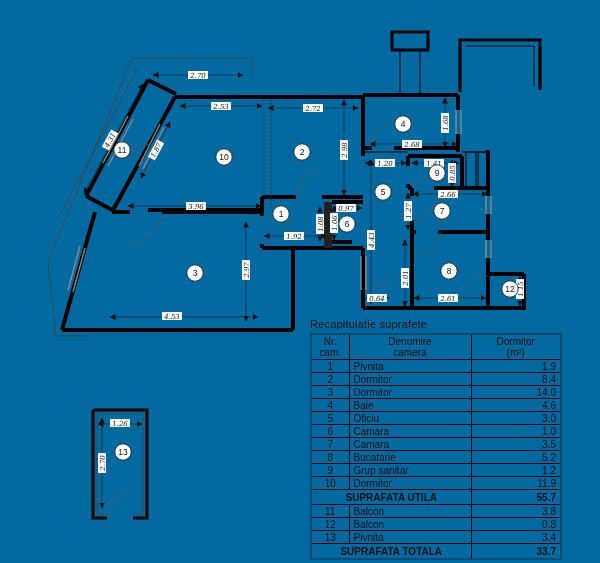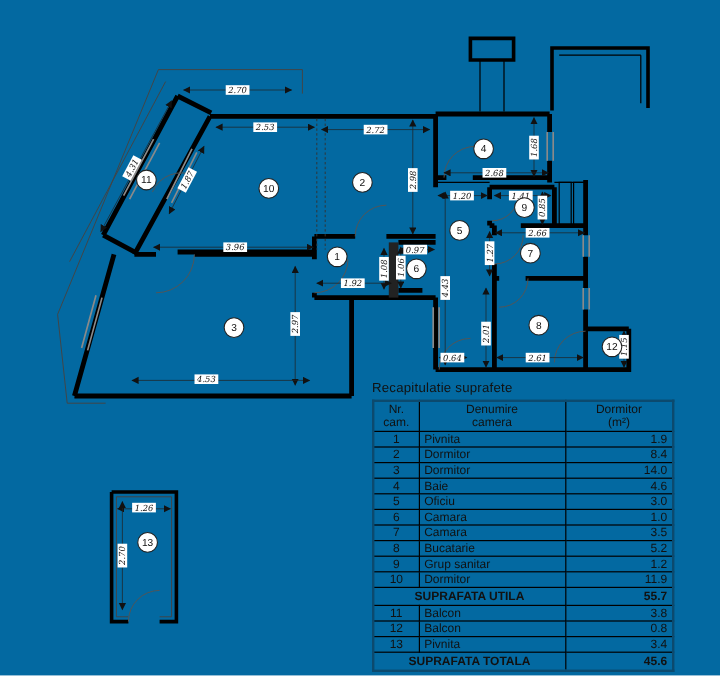--- a/index.html
+++ b/index.html
@@ -361,18 +361,18 @@
             <td class="nm">Balcon</td>
             <td class="ar">0.8</td>
           </tr>
         <tr>
             <td class="c">13</td>
             <td class="nm">Pivnita</td>
             <td class="ar">3.4</td>
           </tr>
         <tr class="tot">
           <td class="lbl" colspan="2">SUPRAFATA TOTALA</td>
-          <td class="ar">45.6</td>
+          <td class="ar">33.7</td>
         </tr>
       </tbody>
     </table>
   </div>
 </div>
 
 </body></html>

